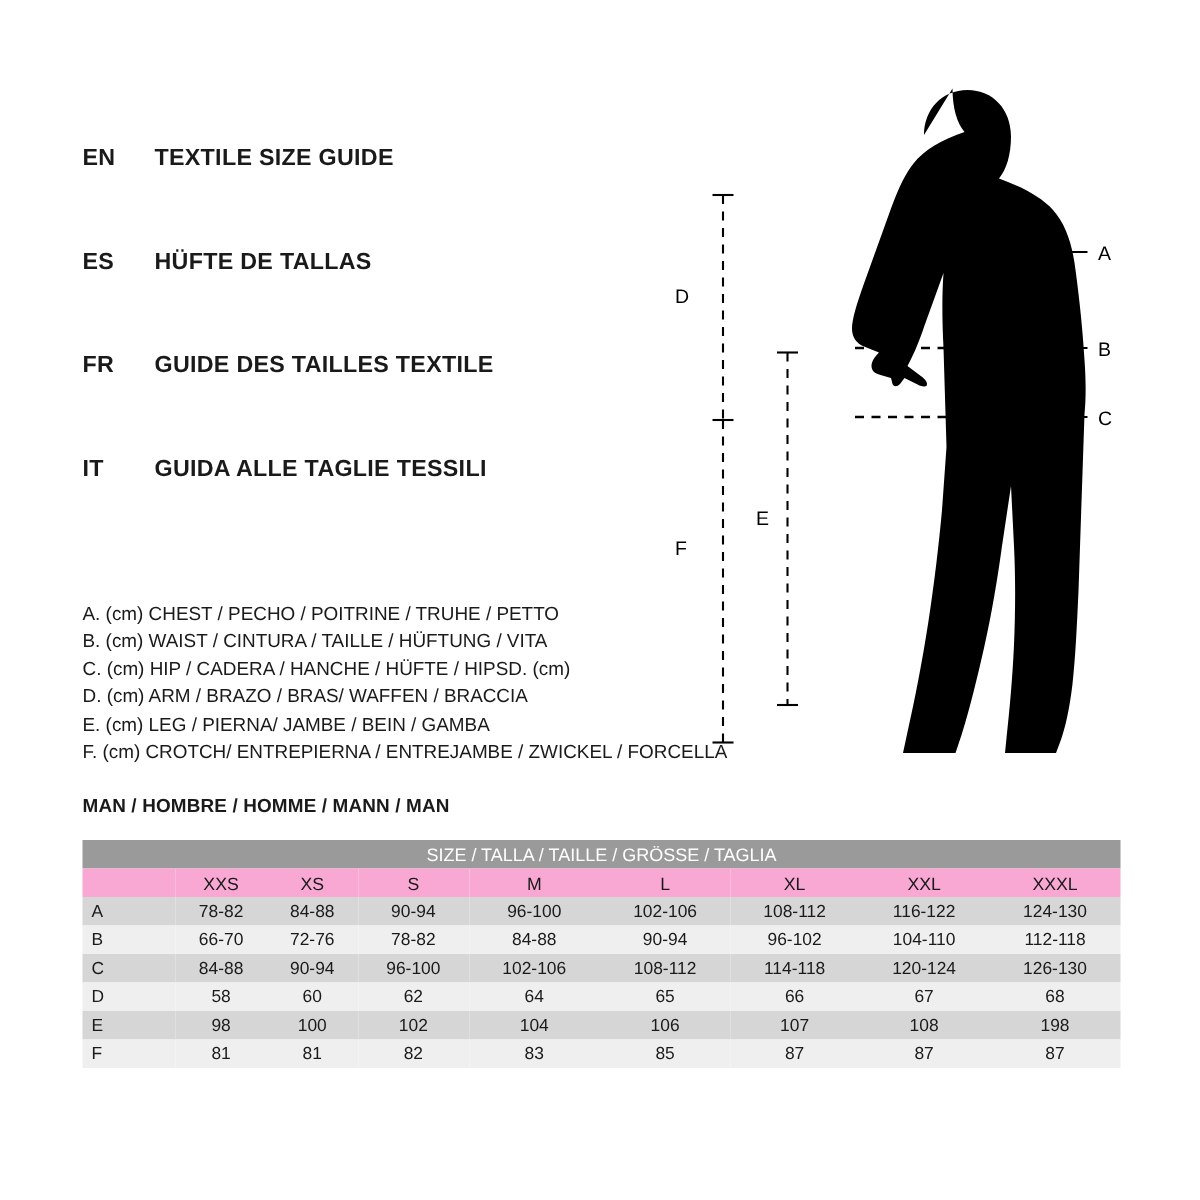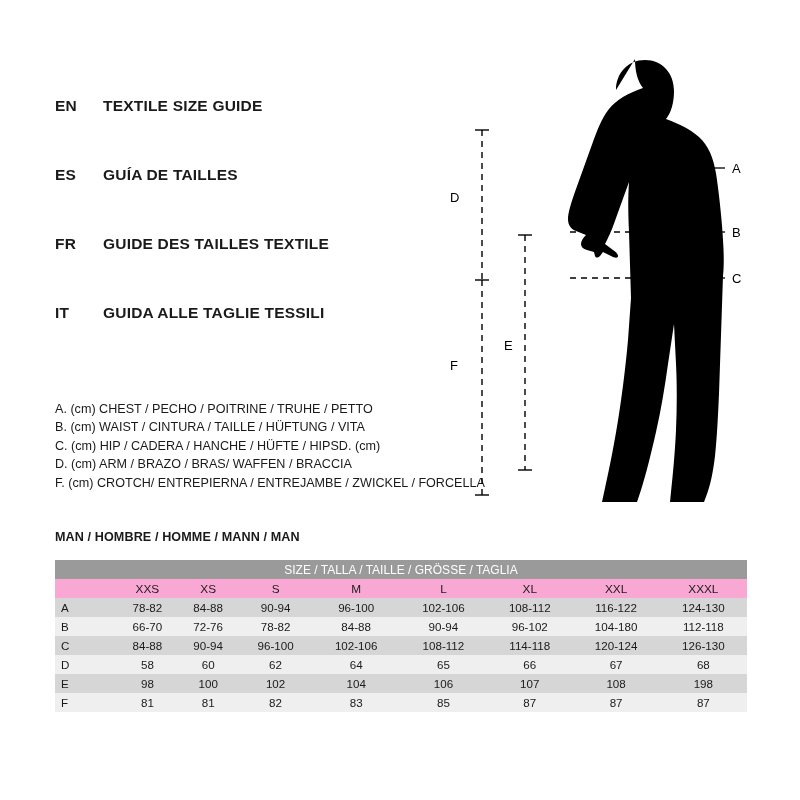--- a/index.html
+++ b/index.html
@@ -116,37 +116,38 @@
 </head>
 <body>
 
 <div class="title-block">
   <div class="title-row">
     <span class="title-lang">EN</span>
     <span class="title-text">TEXTILE SIZE GUIDE</span>
   </div>
   <div class="title-row">
     <span class="title-lang">ES</span>
-    <span class="title-text">GUÍA DE TAILLES</span>
+    <span class="title-text">HÜFTE DE TALLAS</span>
   </div>
   <div class="title-row">
     <span class="title-lang">FR</span>
     <span class="title-text">GUIDE DES TAILLES TEXTILE</span>
   </div>
   <div class="title-row">
     <span class="title-lang">IT</span>
     <span class="title-text">GUIDA ALLE TAGLIE TESSILI</span>
   </div>
 </div>
 
 <div class="legend-block">
   <div class="legend-row">A. (cm) CHEST / PECHO / POITRINE / TRUHE / PETTO</div>
   <div class="legend-row">B. (cm) WAIST / CINTURA / TAILLE / HÜFTUNG / VITA</div>
   <div class="legend-row">C. (cm) HIP / CADERA / HANCHE / HÜFTE / HIPSD. (cm)</div>
   <div class="legend-row">D. (cm) ARM / BRAZO / BRAS/ WAFFEN / BRACCIA</div>
+  <div class="legend-row">E. (cm) LEG / PIERNA/ JAMBE / BEIN / GAMBA</div>
   <div class="legend-row">F. (cm) CROTCH/ ENTREPIERNA / ENTREJAMBE / ZWICKEL / FORCELLA</div>
 </div>
 <div class="legend-gender">MAN / HOMBRE / HOMME / MANN / MAN</div>
 
 <div class="diagram">
   <svg width="360" height="520" viewBox="0 0 360 520" xmlns="http://www.w3.org/2000/svg">
 
     <g fill="#000000">
       <path d="M196 60
                c0 -17 12 -30 29 -30
@@ -272,21 +273,21 @@
       </tr>
 
       <tr class="row-light">
         <td class="col-label">B</td>
         <td>66-70</td>
         <td>72-76</td>
         <td>78-82</td>
         <td>84-88</td>
         <td>90-94</td>
         <td>96-102</td>
-        <td>104-180</td>
+        <td>104-110</td>
         <td>112-118</td>
       </tr>
 
       <tr class="row-dark">
         <td class="col-label">C</td>
         <td>84-88</td>
         <td>90-94</td>
         <td>96-100</td>
         <td>102-106</td>
         <td>108-112</td>

